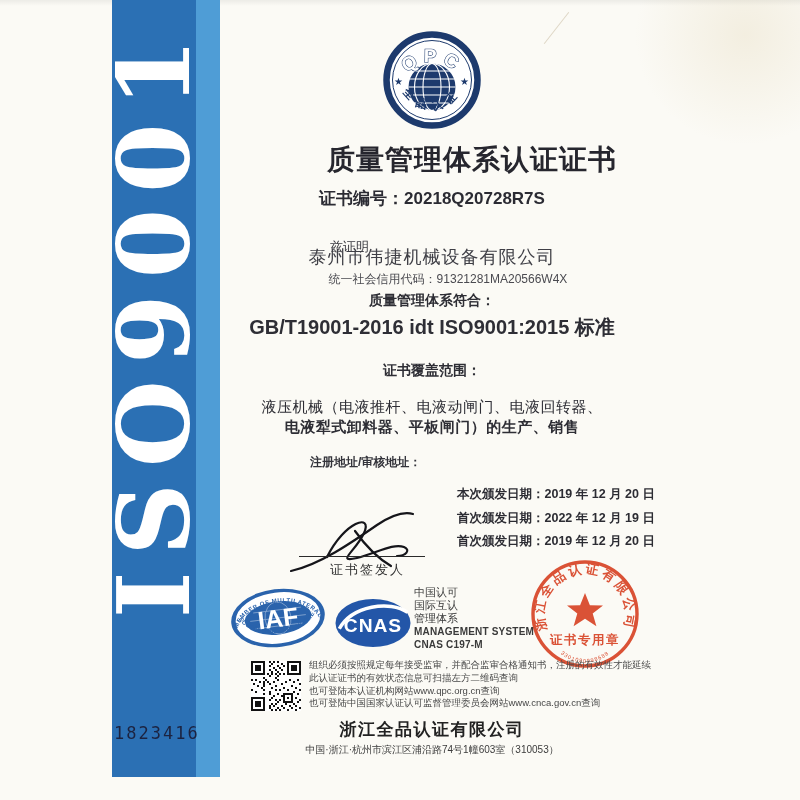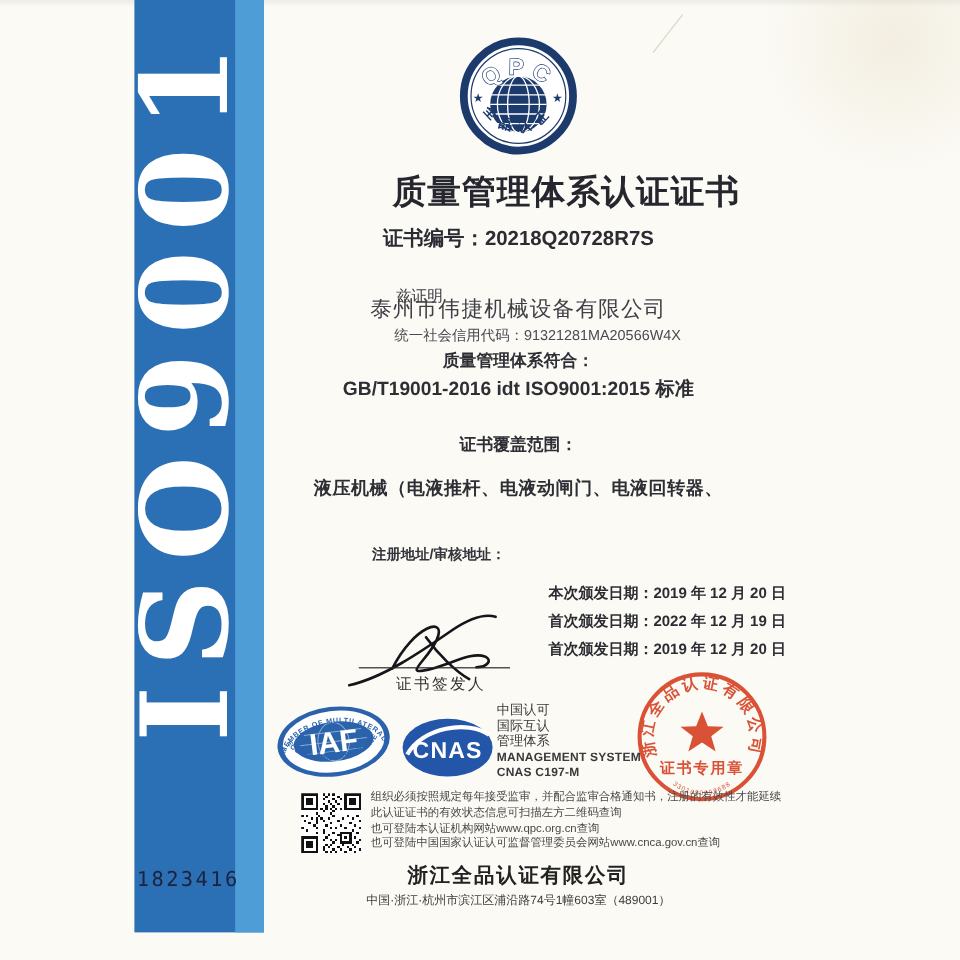--- a/index.html
+++ b/index.html
@@ -16,23 +16,23 @@
   .iso-text{transform:rotate(-90deg);white-space:nowrap;color:#ffffff;font-family:"DejaVu Serif",serif;font-weight:bold;font-size:100px;letter-spacing:16px;line-height:1;}
   .serial{position:absolute;left:114px;top:723px;color:#1c2340;font-family:"DejaVu Sans Mono",monospace;font-weight:normal;font-size:17px;letter-spacing:2px;}
   
   .cx{position:absolute;left:220px;width:424px;text-align:center;color:#2e2e35;}
   .title{top:141px;font-size:28px;font-weight:bold;letter-spacing:1px;color:#26262e;margin-left:40px;}
   .certno{top:187px;font-size:17px;font-weight:bold;color:#2b2b33;}
   .certify{position:absolute;left:330px;top:238px;font-size:13px;color:#3a3a40;}
   .company{top:245px;font-size:18px;letter-spacing:1px;color:#3f3f46;}
   .code{top:271px;font-size:12px;color:#4a4a50;padding-left:16px;}
   .system{top:292px;font-size:14px;font-weight:bold;}
-  .standard{top:314px;font-size:16px;font-weight:bold;}
+  .standard{top:314px;font-size:20px;font-weight:bold;}
   .scopetitle{top:362px;font-size:14px;font-weight:bold;}
-  .scope1{top:398px;font-size:15px;font-weight:bold;letter-spacing:.5px;}
+  .scope1{top:398px;font-size:15px;font-weight:normal;letter-spacing:.5px;}
   .scope2{top:418px;font-size:15px;font-weight:bold;letter-spacing:.5px;}
   .addrlabel{position:absolute;left:310px;top:454px;font-size:12px;font-weight:bold;color:#33333a;}
   .dates{position:absolute;left:457px;top:486px;font-size:12.5px;font-weight:bold;color:#2c2c33;}
   .dates .row{margin-bottom:6.5px;white-space:nowrap;text-align:center;}
   .sig-svg{position:absolute;left:285px;top:503px;}
   .sig-line{position:absolute;left:299px;top:556px;width:126px;height:0;border-top:1.6px solid #2a2a2a;}
   .sig-label{position:absolute;left:330px;top:561px;font-size:13px;color:#333;letter-spacing:2px;}
   .iaf{position:absolute;left:227px;top:586px;}
   .cnas{position:absolute;left:334px;top:598px;}
   .acc{position:absolute;left:414px;top:586px;font-size:11px;color:#3a3a3a;line-height:13px;}
@@ -86,20 +86,21 @@
   <div class="cx title">质量管理体系认证证书</div>
   <div class="cx certno"><span>证书编号：</span><span>20218Q20728R7S</span></div>
 
   <div class="certify">兹证明</div>
   <div class="cx company">泰州市伟捷机械设备有限公司</div>
   <div class="cx code"><span>统一社会信用代码：</span><span>91321281MA20566W4X</span></div>
   <div class="cx system">质量管理体系符合：</div>
   <div class="cx standard">GB/T19001-2016 idt ISO9001:2015 标准</div>
   <div class="cx scopetitle">证书覆盖范围：</div>
   <div class="cx scope1">液压机械（电液推杆、电液动闸门、电液回转器、</div>
+  <div class="cx scope2">电液犁式卸料器、平板闸门）的生产、销售</div>
   <div class="addrlabel">注册地址/审核地址：</div>
 
   <div class="dates">
     <div class="row"><span>本次颁发日期：</span><span>2019 年 12 月 20 日</span></div>
     <div class="row"><span>首次颁发日期：</span><span>2022 年 12 月 19 日</span></div>
     <div class="row"><span>首次颁发日期：</span><span>2019 年 12 月 20 日</span></div>
   </div>
 
   <svg class="sig-svg" width="150" height="75" viewBox="0 0 150 75">
     <g fill="none" stroke="#15151a" stroke-width="2.2" stroke-linecap="round">
@@ -187,15 +188,15 @@
   </svg>
 
   <div class="notes">
     <div>组织必须按照规定每年接受监审，并配合监审合格通知书，注册的有效性才能延续</div>
     <div>此认证证书的有效状态信息可扫描左方二维码查询</div>
     <div>也可登陆本认证机构网站www.qpc.org.cn查询</div>
     <div>也可登陆中国国家认证认可监督管理委员会网站www.cnca.gov.cn查询</div>
   </div>
 
   <div class="cx footco">浙江全品认证有限公司</div>
-  <div class="cx footaddr">中国·浙江·杭州市滨江区浦沿路74号1幢603室（489001）</div>
+  <div class="cx footaddr">中国·浙江·杭州市滨江区浦沿路74号1幢603室（310053）</div>
 
 </div>
 
 </body></html>

